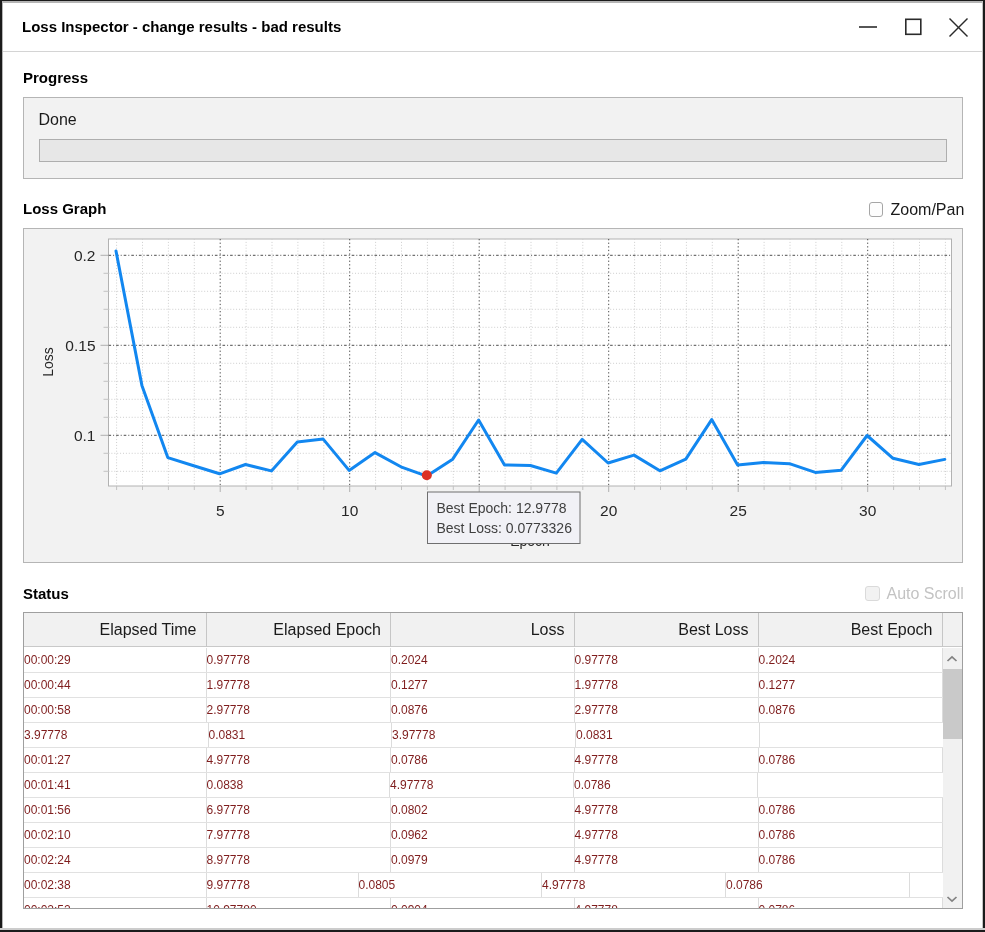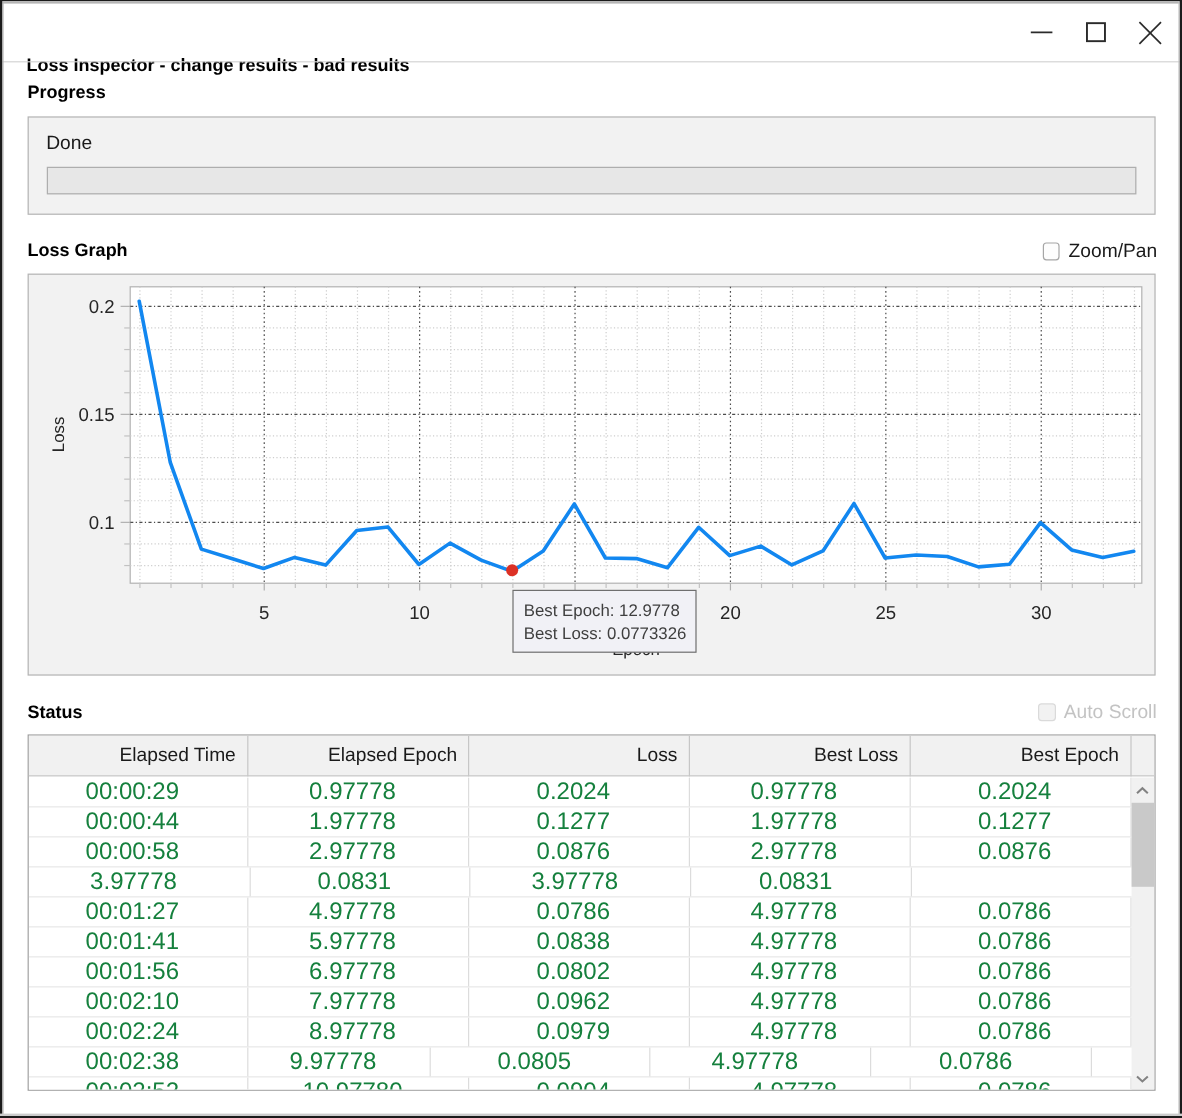--- a/index.html
+++ b/index.html
@@ -13,31 +13,31 @@
 .cblab { position:absolute; font-size:16px; color:#1a1a1a; line-height:18px; }
 .cblab.dis { color:#c3c3c3; }
 .tbl { position:absolute; left:23px; top:612px; width:939.5px; height:296.5px;
   border:1px solid #9f9f9f; background:#fff; overflow:hidden; }
 .thead { position:absolute; left:0; top:0; width:100%; height:34px; background:#f1f1f1;
   border-bottom:1px solid #c9c9c9; display:flex; }
 .hc { height:34px; line-height:33px; text-align:right; padding-right:9px; font-size:16px;
   color:#1a1a1a; border-right:1px solid #c6c6c6; flex:none; }
 .tbody { position:absolute; left:0; top:35px; width:918.5px; }
 .tr { display:flex; height:25px; border-bottom:1px solid #e1e1e1; background:#fff; }
-.tc { height:24px; line-height:24px; text-align:center; padding-right:9px; font-size:20px;
-  color:#15803d; border-right:1px solid #dcdcdc; flex:none; }
+.tc { height:24px; line-height:24px; text-align:left; padding-right:9px; font-size:12px;
+  color:#7f1d1d; border-right:1px solid #dcdcdc; flex:none; }
 .sbar { position:absolute; right:0; top:35px; width:19px; height:259.5px; background:#f1f1f1; }
 .sarr svg { display:block; }
 .thumb { position:absolute; left:0; top:20.5px; width:19px; height:70.5px; background:#c9c9c9; }
 .sarr { position:absolute; left:4px; }
 .edge { position:absolute; z-index:50; }
 </style></head>
 <body>
 
-  <div class="h1" style="left:22px; top:17.5px;margin-top:28px;">Loss Inspector - change results - bad results</div>
+  <div class="h1" style="left:22px; top:17.5px;">Loss Inspector - change results - bad results</div>
   <svg class="abs" style="left:856px; top:16px;" width="115" height="22" viewBox="0 0 115 22">
     <line x1="3" y1="11" x2="21" y2="11" stroke="#2b2b2b" stroke-width="1.6"></line>
     <rect x="49.8" y="3.3" width="15" height="15" fill="none" stroke="#2b2b2b" stroke-width="1.6"></rect>
     <line x1="93.5" y1="2.5" x2="111.5" y2="20.5" stroke="#2b2b2b" stroke-width="1.4"></line>
     <line x1="111.5" y1="2.5" x2="93.5" y2="20.5" stroke="#2b2b2b" stroke-width="1.4"></line>
   </svg>
   <div class="abs" style="left:0; top:50.5px; width:100%; height:1px; background:#d4d4d4;"></div>
 
   <div class="h1" style="left:23px; top:68.5px;">Progress</div>
   <div class="gbox" style="left:23px; top:97px; width:939.5px; height:81.5px;"></div>
@@ -201,21 +201,20 @@
       </div>
 <div class="tr">
         <div class="tc" style="width:182.5px">00:01:27</div>
         <div class="tc" style="width:184.5px">4.97778</div>
         <div class="tc" style="width:183.5px">0.0786</div>
         <div class="tc" style="width:184.0px">4.97778</div>
         <div class="tc" style="width:184.0px">0.0786</div>
       </div>
 <div class="tr">
         <div class="tc" style="width:182.5px">00:01:41</div>
-        <div class="tc" style="width:184.5px">5.97778</div>
         <div class="tc" style="width:183.5px">0.0838</div>
         <div class="tc" style="width:184.0px">4.97778</div>
         <div class="tc" style="width:184.0px">0.0786</div>
       </div>
 <div class="tr">
         <div class="tc" style="width:182.5px">00:01:56</div>
         <div class="tc" style="width:184.5px">6.97778</div>
         <div class="tc" style="width:183.5px">0.0802</div>
         <div class="tc" style="width:184.0px">4.97778</div>
         <div class="tc" style="width:184.0px">0.0786</div>

